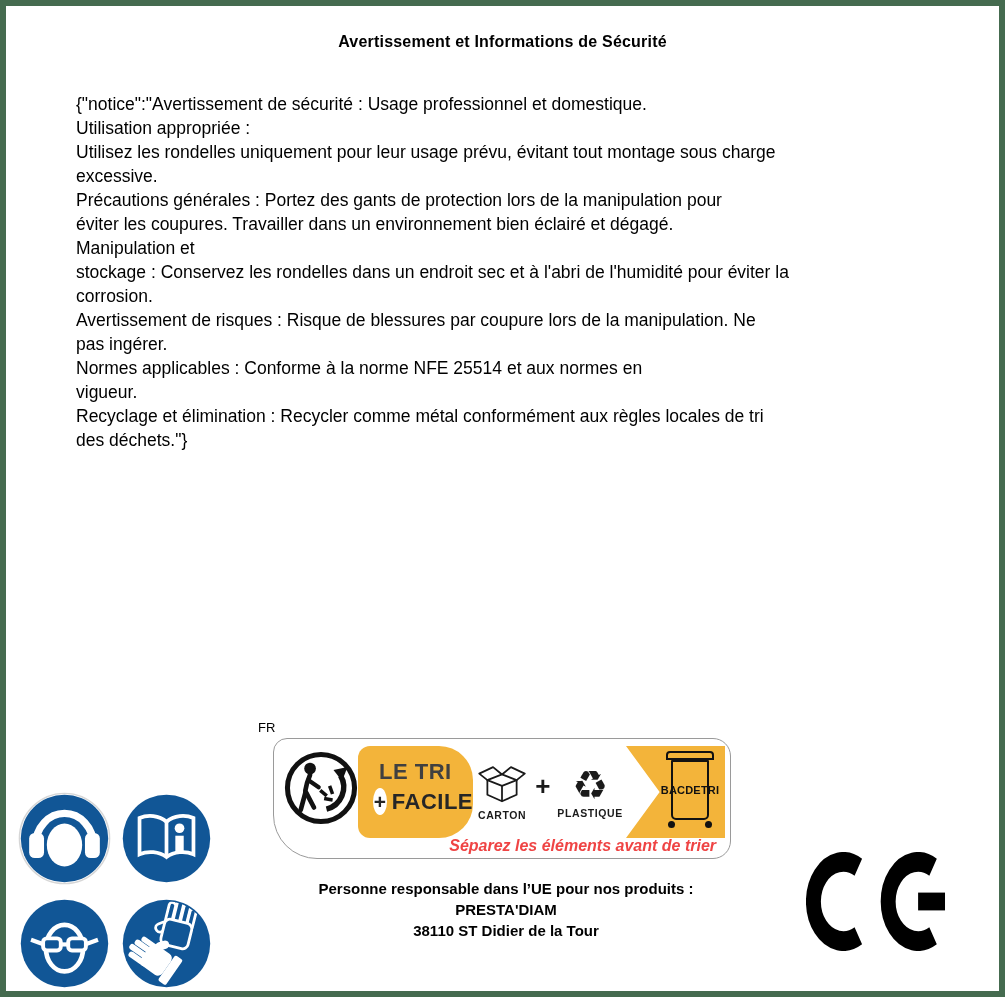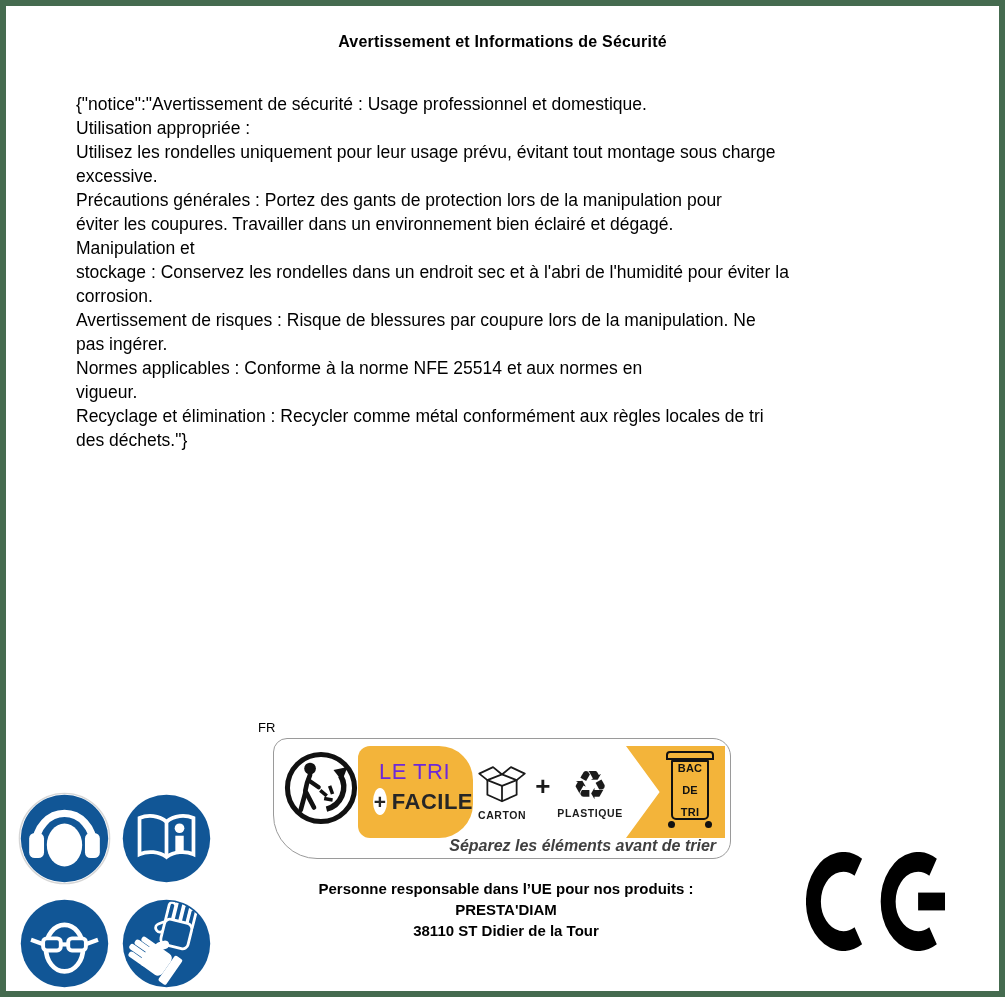--- a/index.html
+++ b/index.html
@@ -18,43 +18,43 @@
   .sicon svg{width:100%;height:100%;display:block;}
   .pos-1{left:0;top:0;} .pos-2{left:102px;top:0;} .pos-3{left:0;top:105px;} .pos-4{left:102px;top:105px;}
   
   .fr-label{position:absolute;left:252px;top:714px;font-size:13px;font-weight:normal;}
   .infotri{position:absolute;left:267px;top:732px;width:458px;height:121px;background:#fff;
     border:1.5px solid #9a9a9a;border-radius:14px 18px 18px 44px;overflow:hidden;box-sizing:border-box;}
   .triman{position:absolute;left:8px;top:7px;width:78px;height:84px;}
   .triman svg{width:100%;height:100%;display:block;}
   .letri{position:absolute;left:84px;top:7px;width:115px;height:92px;background:#F3B43A;
     border-radius:12px 34px 34px 12px;box-sizing:border-box;padding:14px 0 0 21px;}
-  .letri-l1{font-size:22px;font-weight:400;color:#6d28d9;letter-spacing:.5px;line-height:24px;}
+  .letri-l1{font-size:22px;font-weight:700;color:#404040;letter-spacing:.5px;line-height:24px;}
   .letri-l2{display:flex;align-items:center;gap:5px;margin-top:4px;margin-left:-6px;}
   .plus-circle{width:27px;height:27px;border-radius:50%;background:#fff;color:#262626;
     font-size:21px;font-weight:800;display:flex;align-items:center;justify-content:center;line-height:1;}
   .letri-facile{font-size:22px;font-weight:800;color:#262626;letter-spacing:.5px;}
   .materials{position:absolute;left:199px;top:7px;width:153px;height:92px;background:#fff;
     display:flex;align-items:center;justify-content:center;gap:7px;}
   .material{display:flex;flex-direction:column;align-items:center;gap:2px;}
   .material-label{font-size:10.5px;font-weight:bold;color:#1a1a1a;letter-spacing:.6px;}
   .mat-plus{font-size:26px;font-weight:800;color:#1a1a1a;margin-top:-12px;}
   .recycle-glyph{font-size:40px;line-height:40px;color:#1a1a1a;font-family:"DejaVu Sans",sans-serif;}
   .chevron{position:absolute;left:352px;top:7px;width:99px;height:92px;background:#F3B43A;
     -webkit-clip-path:polygon(0 0,100% 0,100% 100%,0 100%,34% 50%);
     clip-path:polygon(0 0,100% 0,100% 100%,0 100%,34% 50%);}
   .bin{position:absolute;left:40px;top:5px;width:48px;height:82px;}
   .bin-lid{width:48px;height:9px;border:2.5px solid #111;border-radius:4px 4px 0 0;box-sizing:border-box;}
   .bin-body{margin:0 auto;width:38px;height:60px;border:2.5px solid #111;border-radius:1px 1px 5px 5px;
-    box-sizing:border-box;display:flex;flex-direction:column;align-items:center;justify-content:space-between;}
+    box-sizing:border-box;display:flex;flex-direction:row;align-items:center;justify-content:center;}
   .bin-line{font-size:11px;font-weight:800;color:#111;line-height:12px;letter-spacing:.2px;}
   .bin-wheels{display:flex;justify-content:space-between;padding:0 2px;margin-top:1px;}
   .wheel{width:7px;height:7px;border-radius:50%;background:#111;}
   .tagline{position:absolute;right:14px;bottom:3px;font-size:16px;font-style:italic;
-    font-weight:bold;color:#404040;text-align:right;}
+    font-weight:bold;color:#ef4444;text-align:right;}
   
   .contact{position:absolute;left:235px;top:872px;width:530px;text-align:center;
     font-size:15px;font-weight:bold;line-height:21px;}
   
   .ce{position:absolute;left:800px;top:846px;width:142px;height:99px;}
   .ce svg{width:100%;height:100%;display:block;}
 </style>
 </head>
 <body>
 

